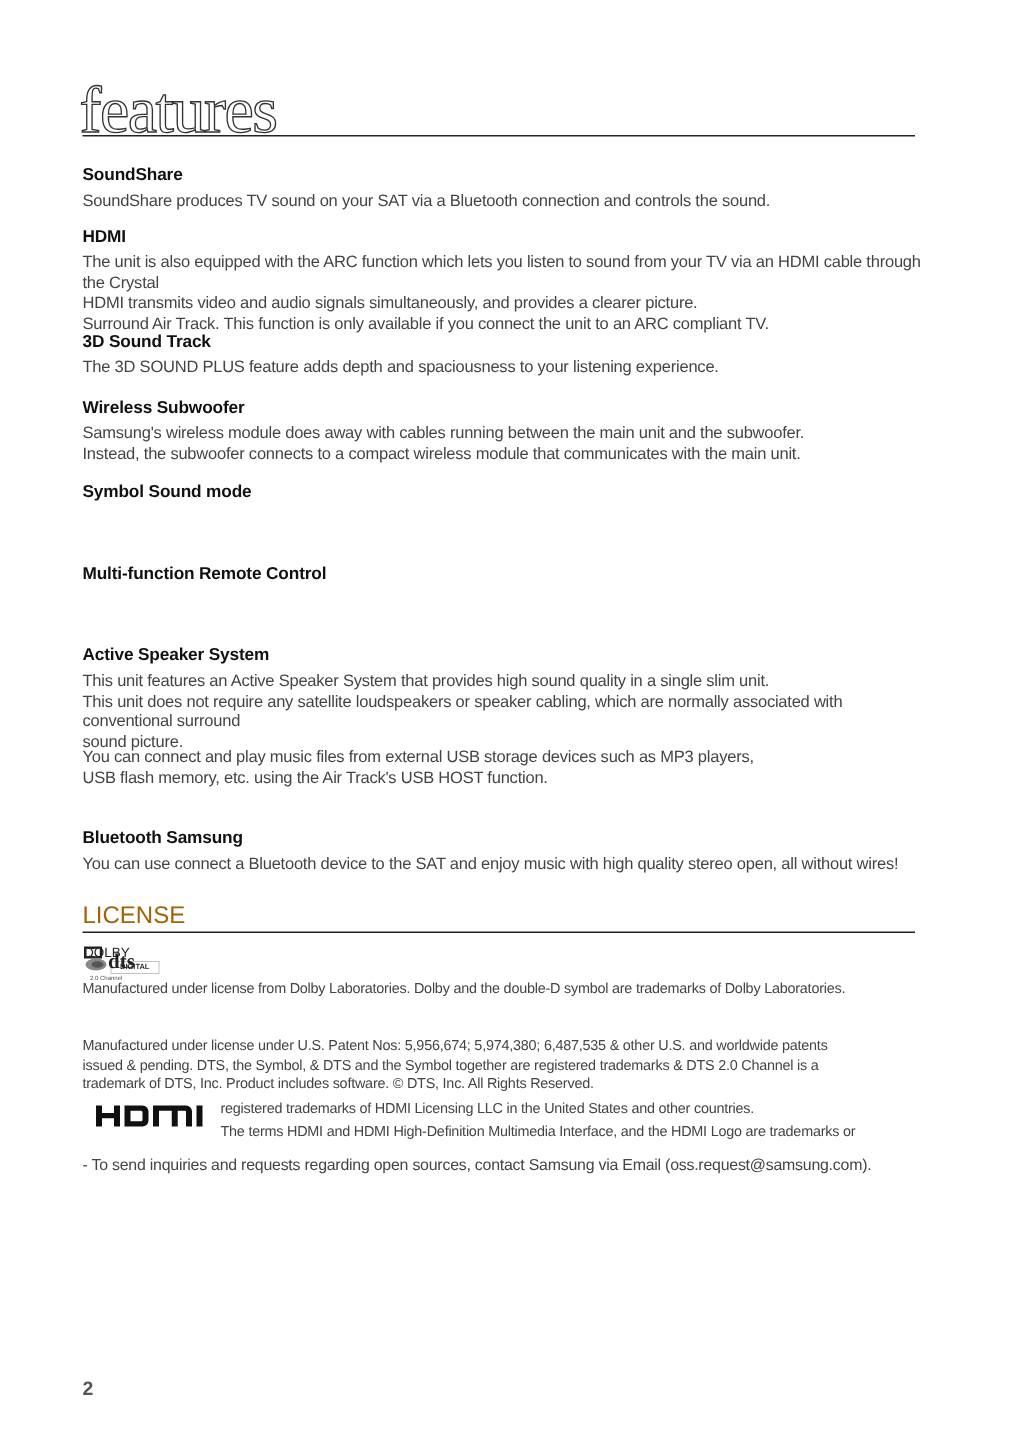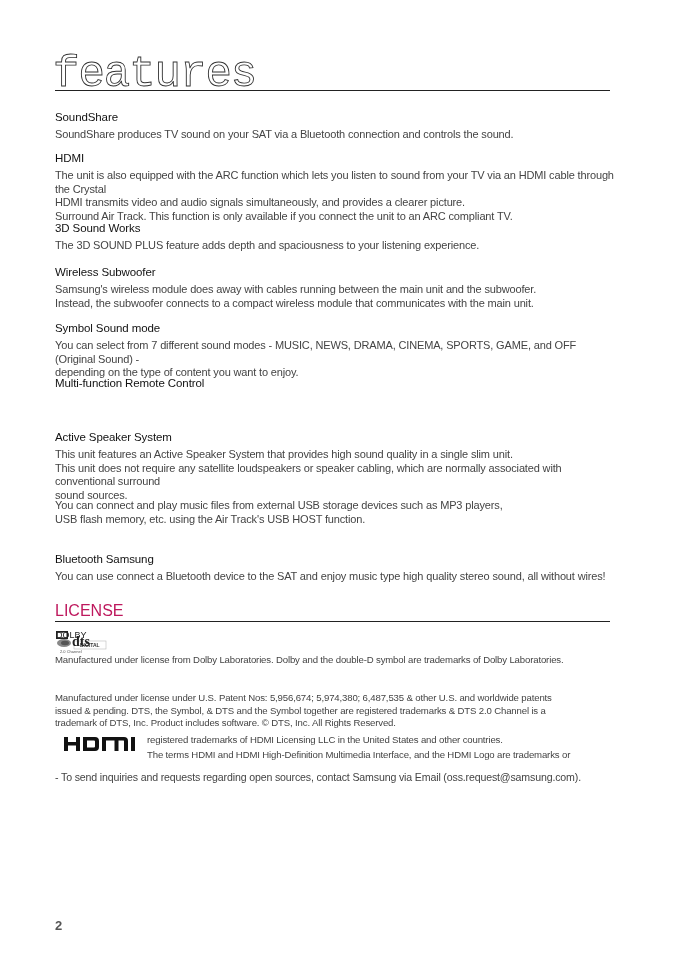--- a/index.html
+++ b/index.html
@@ -1,24 +1,24 @@
 <!DOCTYPE html>
 <html><head>
   <meta charset="utf-8">
   <style>
     html, body { margin:0; padding:0; background:#ffffff; }
     body { width:674px; height:956px; position:relative; overflow:hidden; font-family:"Liberation Sans", sans-serif; color:#3a3a3a; }
     .title-wrap { position:absolute; left:55px; top:50px; width:555px; height:40px; border-bottom:1px solid #222; }
-    .title { position:absolute; left:-2px; bottom:-6px; font-family:Liberation Mono, monospace; font-weight:200; font-size:44px; color:#333; letter-spacing:-1px; line-height:1; -webkit-text-stroke:0; font-stretch:condensed; }
+    .title { position:absolute; left:-2px; bottom:-6px; font-family:Liberation Serif, serif; font-weight:200; font-size:44px; color:#333; letter-spacing:-1px; line-height:1; -webkit-text-stroke:0; font-stretch:condensed; }
     .title span { font-weight:normal; color:transparent; -webkit-text-stroke:0.9px #333; }
     .sec { position:absolute; left:55px; width:560px; }
-    .sec h3 { margin:0; font-size:11.5px; font-weight:normal; color:#111; letter-spacing:-0.1px; }
+    .sec h3 { margin:0; font-size:11.5px; font-weight:bold; color:#111; letter-spacing:-0.1px; }
     .sec p { margin:0; font-size:11px; line-height:13.5px; color:#444; letter-spacing:-0.15px; }
     .sec h3 + .body { margin-top:5px; }
-    .license-title { position:absolute; left:55px; top:602px; width:555px; height:19px; border-bottom:1px solid #222; font-size:16px; color:#be185d; }
+    .license-title { position:absolute; left:55px; top:602px; width:555px; height:19px; border-bottom:1px solid #222; font-size:16px; color:#a16207; }
     .logo { position:absolute; }
     .lic-text { position:absolute; font-size:9.6px; line-height:12.5px; color:#444; letter-spacing:-0.15px; }
     .pagenum { position:absolute; left:55px; top:918px; font-size:13px; font-weight:bold; color:#555; }
   </style>
 </head>
 <body>
 
 <div class="title-wrap">
   <div class="title"><span>features</span></div>
 </div>
@@ -33,66 +33,62 @@
 <div class="sec" style="top:152px">
   <h3>HDMI</h3>
   <div class="body">
     <p>The unit is also equipped with the ARC function which lets you listen to sound from your TV via an HDMI cable through the Crystal</p>
     <p>HDMI transmits video and audio signals simultaneously, and provides a clearer picture.</p>
     <p>Surround Air Track. This function is only available if you connect the unit to an ARC compliant TV.</p>
   </div>
 </div>
 
 <div class="sec" style="top:222px">
-  <h3>3D Sound Works</h3>
+  <h3>3D Sound Track</h3>
   <div class="body">
     <p>The 3D SOUND PLUS feature adds depth and spaciousness to your listening experience.</p>
   </div>
 </div>
 
 <div class="sec" style="top:266px">
   <h3>Wireless Subwoofer</h3>
   <div class="body">
     <p>Samsung's wireless module does away with cables running between the main unit and the subwoofer.</p>
     <p>Instead, the subwoofer connects to a compact wireless module that communicates with the main unit.</p>
   </div>
 </div>
 
 <div class="sec" style="top:322px">
   <h3>Symbol Sound mode</h3>
-  <div class="body">
-    <p>You can select from 7 different sound modes - MUSIC, NEWS, DRAMA, CINEMA, SPORTS, GAME, and OFF (Original Sound) -</p>
-    <p>depending on the type of content you want to enjoy.</p>
-  </div>
 </div>
 
 <div class="sec" style="top:377px">
   <h3>Multi-function Remote Control</h3>
 </div>
 
 <div class="sec" style="top:431px">
   <h3>Active Speaker System</h3>
   <div class="body">
     <p>This unit features an Active Speaker System that provides high sound quality in a single slim unit.</p>
     <p>This unit does not require any satellite loudspeakers or speaker cabling, which are normally associated with conventional surround</p>
-    <p>sound sources.</p>
+    <p>sound picture.</p>
   </div>
 </div>
 
 <div class="sec" style="top:499px">
   <div class="body">
     <p>You can connect and play music files from external USB storage devices such as MP3 players,</p>
     <p>USB flash memory, etc. using the Air Track's USB HOST function.</p>
   </div>
 </div>
 
 <div class="sec" style="top:553px">
   <h3>Bluetooth Samsung</h3>
   <div class="body">
-    <p>You can use connect a Bluetooth device to the SAT and enjoy music type high quality stereo sound, all without wires!</p>
+    <p>You can use connect a Bluetooth device to the SAT and enjoy music with high quality stereo open, all without wires!</p>
   </div>
 </div>
 
 <div class="license-title">LICENSE</div>
 
 <div class="logo" style="left:56px; top:630px; width:52px; height:20px;">
   <svg width="52" height="20" viewBox="0 0 52 20">
     <rect x="0" y="1" width="12" height="8" fill="#222"></rect>
     <path d="M1.5 2.5 h3 a2.5 2.5 0 0 1 0 5 h-3 z" fill="#fff"></path>
     <path d="M10.5 2.5 h-3 a2.5 2.5 0 0 0 0 5 h3 z" fill="#fff"></path>

